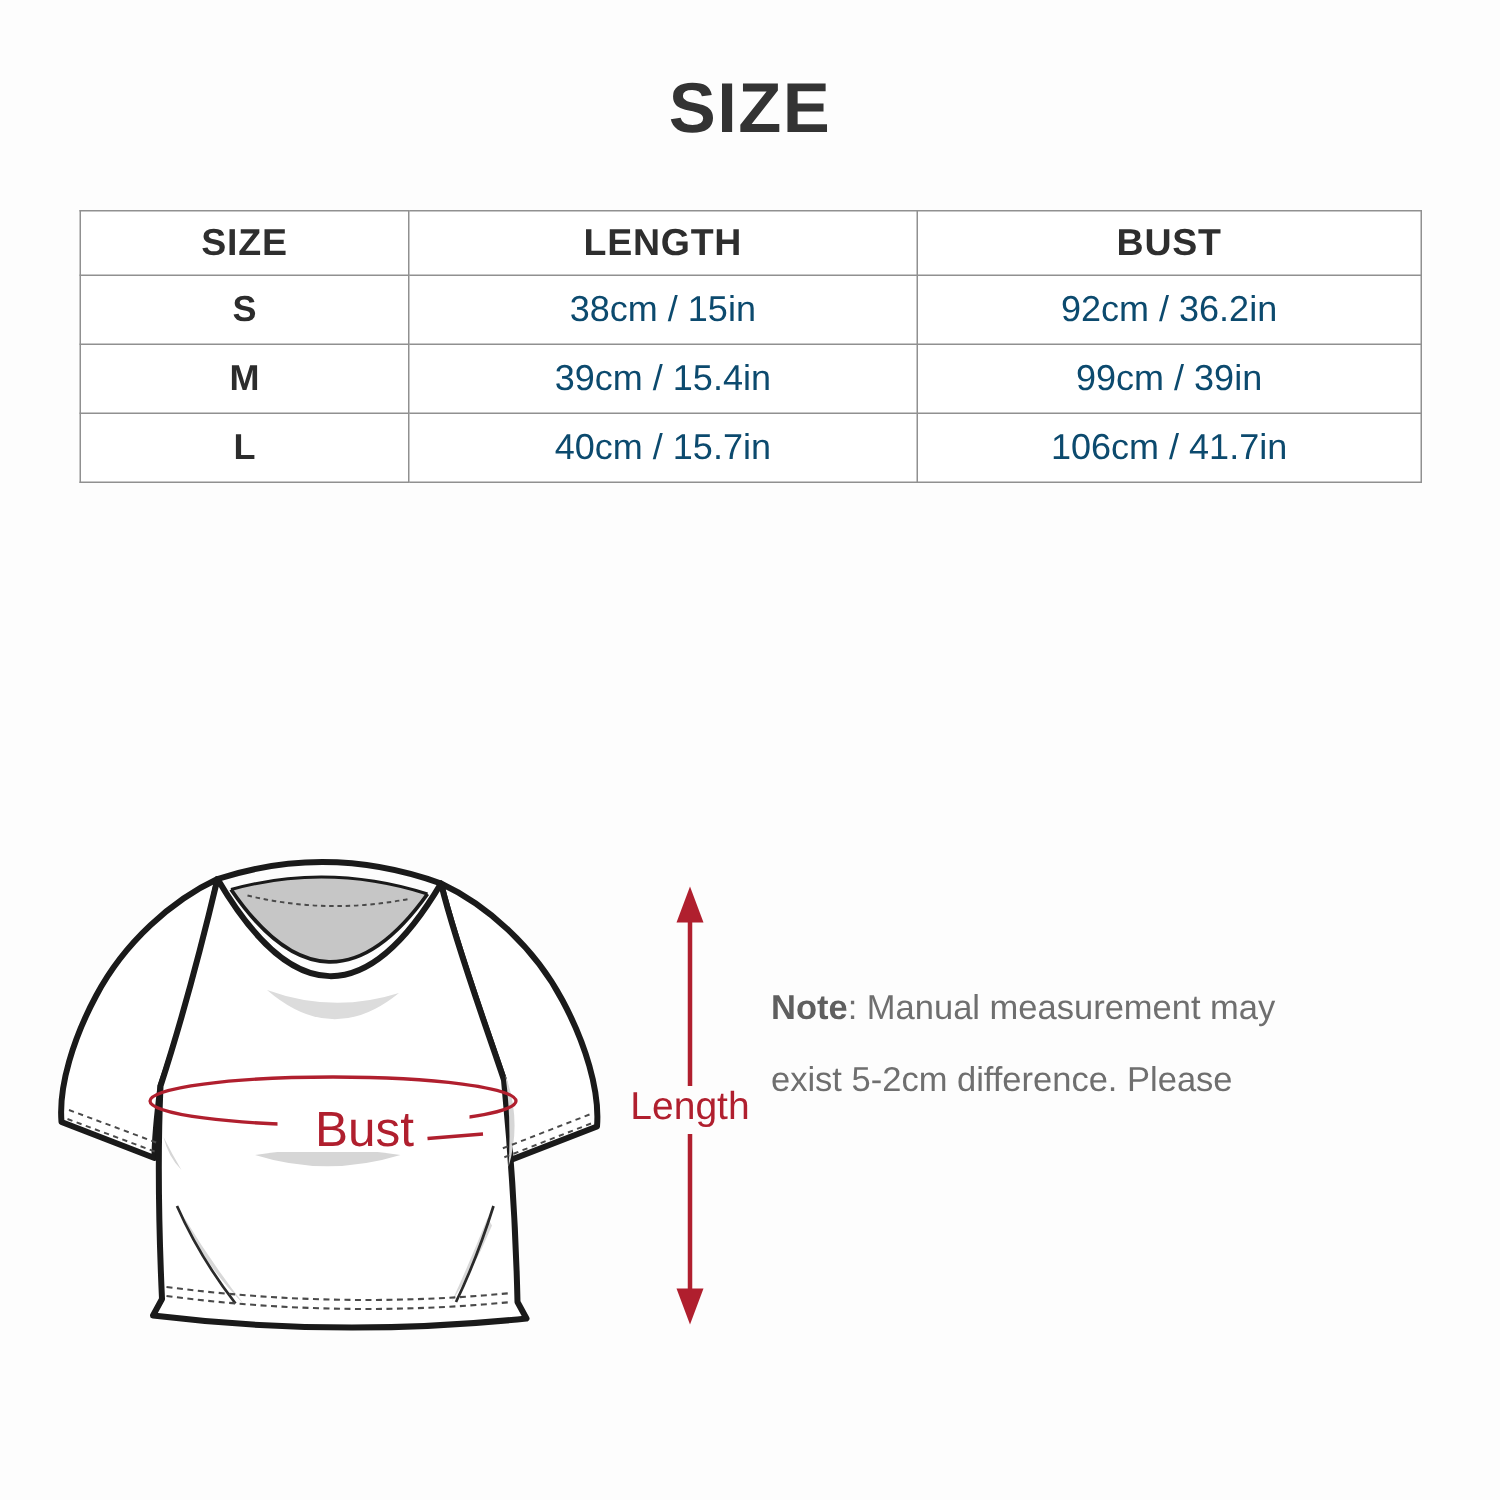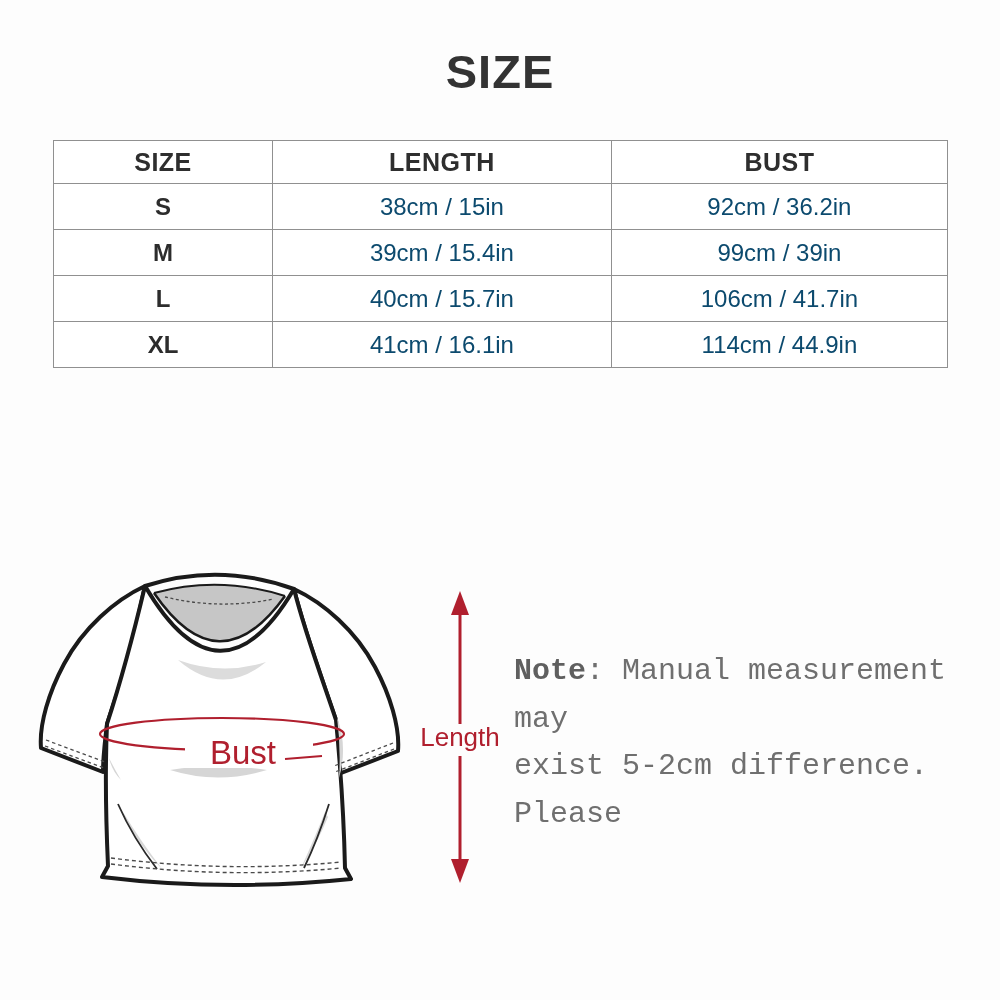--- a/index.html
+++ b/index.html
@@ -21,21 +21,21 @@
     border:1.5px solid #909090;text-align:center;vertical-align:middle;
     padding:0;
   }
   table.size-table th{height:42px;font-size:25px;font-weight:bold;color:#2e2e2e;letter-spacing:0.5px;}
   table.size-table td{height:45px;font-size:24px;color:#0c4a6e;}
   table.size-table td.size-col{font-weight:bold;color:#2c2c2c;}
   col.c-size{width:24.5%;} col.c-length{width:37.9%;} col.c-bust{width:37.6%;}
   .figure-wrap{position:absolute;left:15px;top:572px;width:500px;height:400px;}
   .note{
     position:absolute;left:514px;top:648px;width:440px;
-    font-size:30px;line-height:47.5px;color:#6f6f6f;font-family:Liberation Mono, monospace;
+    font-size:23px;line-height:47.5px;color:#6f6f6f;
   }
   .note b{color:#5f5f5f;}
   .note-line{display:block;}
   .note-line .inline{display:inline;}
 </style>
 </head>
 <body>
 
 <div class="page-title">SIZE</div>
 
@@ -60,25 +60,20 @@
     </tr>
     <tr>
       <td class="size-col">M</td>
       <td>39cm / 15.4in</td>
       <td>99cm / 39in</td>
     </tr>
     <tr>
       <td class="size-col">L</td>
       <td>40cm / 15.7in</td>
       <td>106cm / 41.7in</td>
-    </tr>
-    <tr>
-      <td class="size-col">XL</td>
-      <td>41cm / 16.1in</td>
-      <td>114cm / 44.9in</td>
     </tr>
   </tbody>
 </table>
 
 <div class="figure-wrap">
 <svg width="500" height="400" viewBox="0 0 500 400" xmlns="http://www.w3.org/2000/svg">
 
   <path d="M130,14 C100,28 68,56 49,92 C34,120 24,152 26,176 L88,200 C88,184 90,168 92,152 C106,112 121,58 130,14 Z" fill="#ffffff" stroke="#1a1a1a" stroke-width="4" stroke-linejoin="round"></path>
 
   <path d="M279,17 C309,31 341,59 360,95 C375,123 385,155 383,179 L321,203 C322,185 321,166 321,148 C309,112 289,58 279,17 Z" fill="#ffffff" stroke="#1a1a1a" stroke-width="4" stroke-linejoin="round"></path>

